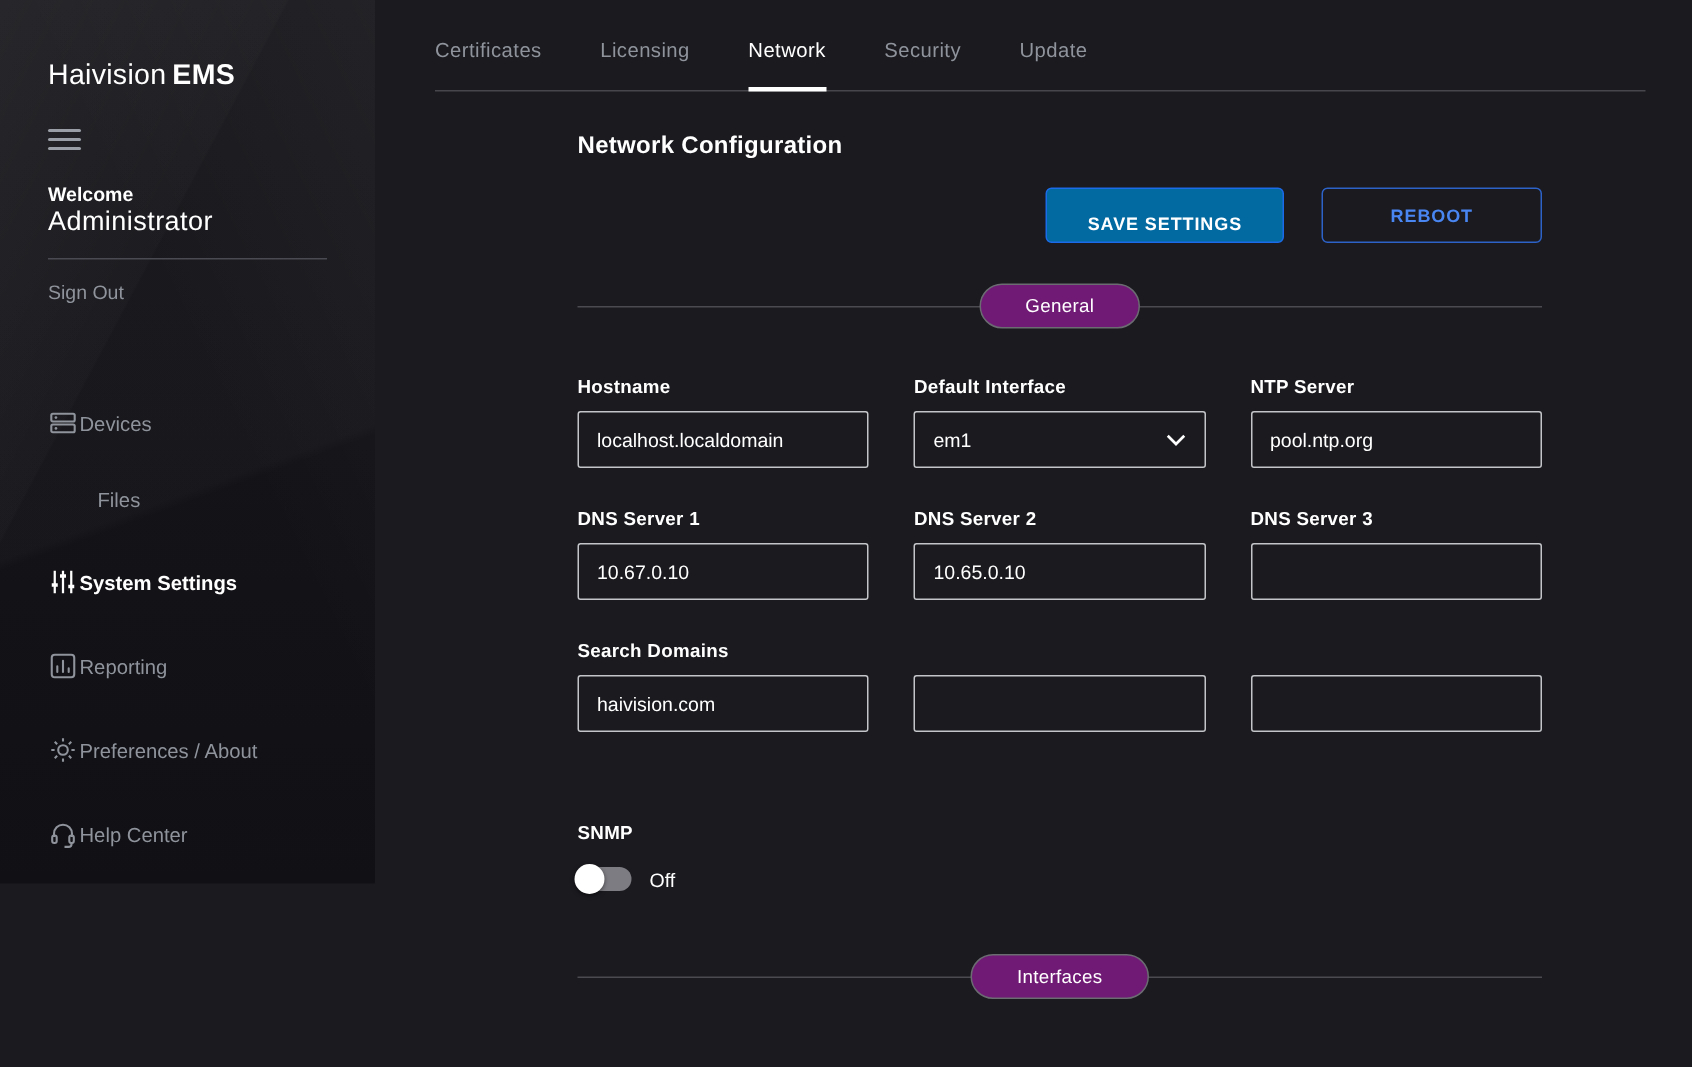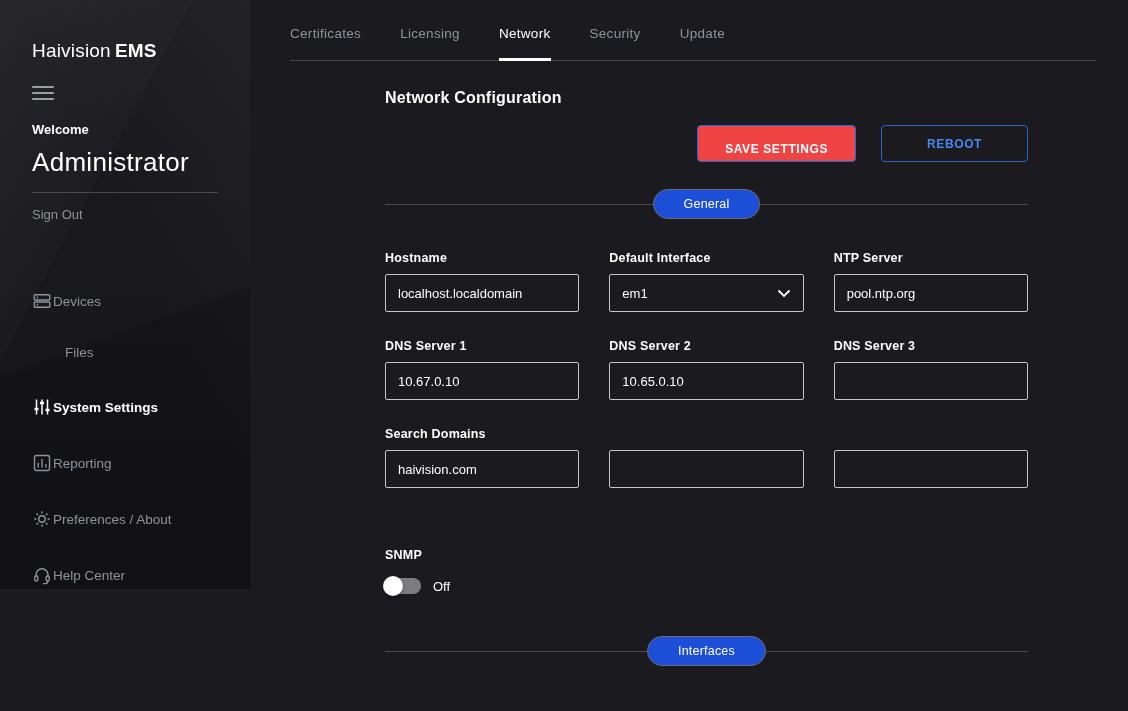--- a/index.html
+++ b/index.html
@@ -22,21 +22,21 @@
       linear-gradient(180deg, #16161b 0%, #101015 100%);
     padding: 40px 32px 0 32px;
     position: relative;
   }
   .logo { font-size: 19px; letter-spacing: 0.2px; white-space: nowrap; }
   .logo-brand { font-weight: 400; }
   .logo-product { font-weight: 700; margin-left: 4px; }
   .hamburger { margin-top: 24px; width: 22px; cursor: pointer; }
   .hamburger span { display: block; height: 2px; background: #9a9ea6; margin-bottom: 4px; border-radius: 1px; }
   .welcome { margin-top: 22px; font-size: 13px; font-weight: 700; }
-  .username { margin-top: 10px; font-size: 26px; font-weight: 300; letter-spacing: 0.3px; }
+  .username { margin-top: 0; font-size: 18px; font-weight: 300; letter-spacing: 0.3px; }
   .sidebar-divider { margin-top: 14px; height: 1px; background: #4a4a52; }
   .signout { display: inline-block; margin-top: 14px; font-size: 13px; color: #8f939b; cursor: pointer; text-decoration: none; }
   .nav { margin-top: 58px; }
   .nav-item {
     display: flex; align-items: center; gap: 1px;
     height: 40px; margin-bottom: 16px;
     color: #8f939b; font-size: 13.5px; cursor: pointer; white-space: nowrap;
   }
   .nav-item.sub { padding-left: 33px; height: 30px; margin-bottom: 20px; }
   .nav-item.active { color: #fff; font-weight: 700; }
@@ -54,28 +54,28 @@
   .tab.active::after {
     content: ""; position: absolute; left: 0; right: 0; bottom: -1px;
     height: 3px; background: #fff;
   }
 
   .content { width: 643px; margin-left: 95px; }
   .page-title { margin-top: 28px; font-size: 16px; font-weight: 700; letter-spacing: 0.2px; }
 
   .actions { display: flex; justify-content: flex-end; gap: 25px; margin-top: 18px; }
   .btn { height: 37px; border-radius: 4px; font-family: inherit; font-size: 12px; font-weight: 700; letter-spacing: 0.6px; cursor: pointer; }
-  .btn-primary { background: #ef4444; color: #fff; border: 1px solid #1b6be8; padding: 16px 27px; }
+  .btn-primary { background: #0369a1; color: #fff; border: 1px solid #1b6be8; padding: 16px 27px; }
   .btn-outline { background: transparent; color: #4a86f2; border: 1px solid #2d62c8; padding: 0 45px; }
 
   .section-divider { position: relative; text-align: center; margin-top: 27px; height: 30px; }
   .section-divider::before { content: ""; position: absolute; left: 0; right: 0; top: 50%; height: 1px; background: #4a4a50; }
   .pill {
     position: relative; z-index: 1;
-    background: #1d4ed8; color: #fff;
+    background: #701a75; color: #fff;
     border: 1px solid #6b6b72; border-radius: 15px;
     height: 30px; padding: 0 30px;
     font-family: inherit; font-size: 12.5px; letter-spacing: 0.2px; cursor: pointer;
   }
 
   .form-grid { display: grid; grid-template-columns: repeat(3, 1fr); column-gap: 30px; row-gap: 27px; margin-top: 32px; }
   .field-label { font-size: 12.5px; font-weight: 600; letter-spacing: 0.2px; margin-bottom: 9px; }
   .field.no-label { align-self: end; }
   .text-input, .select {
     width: 100%; height: 38px;

